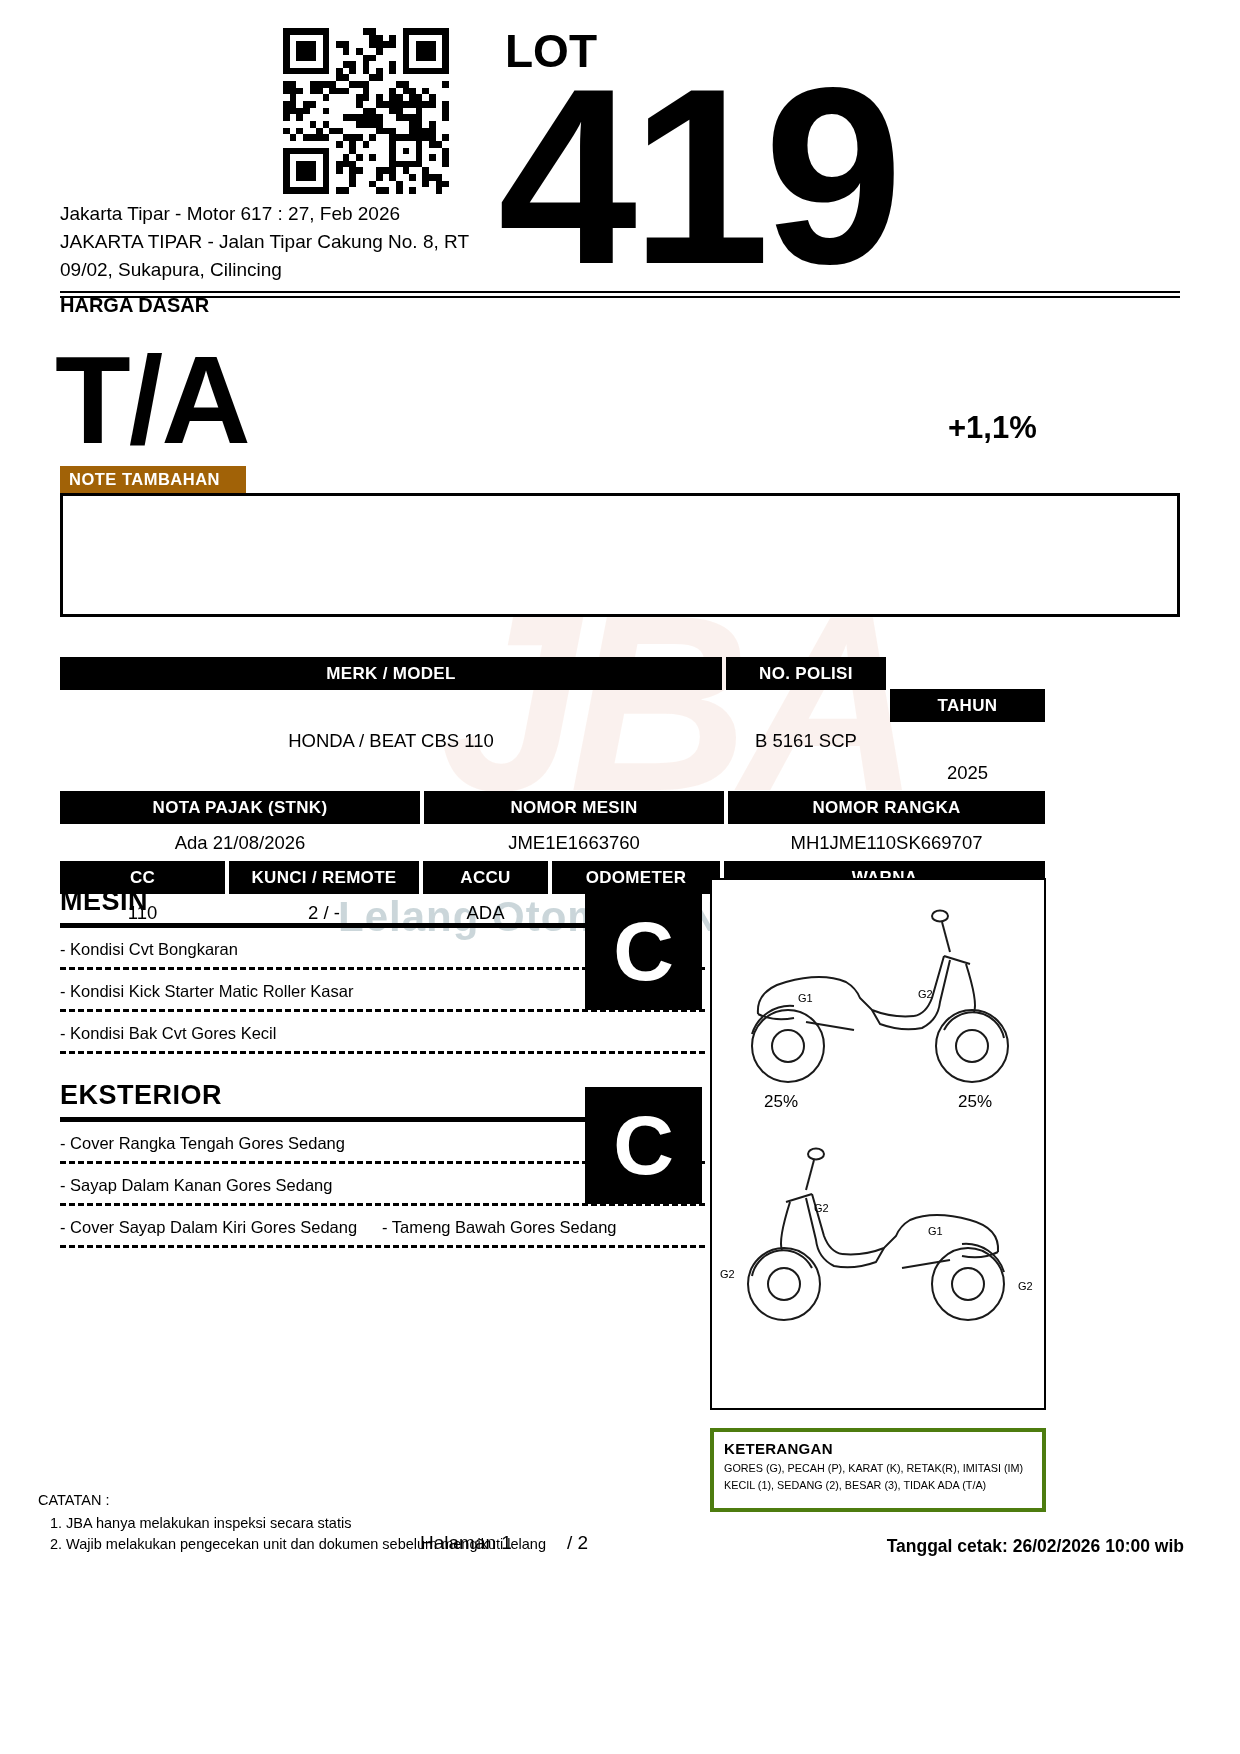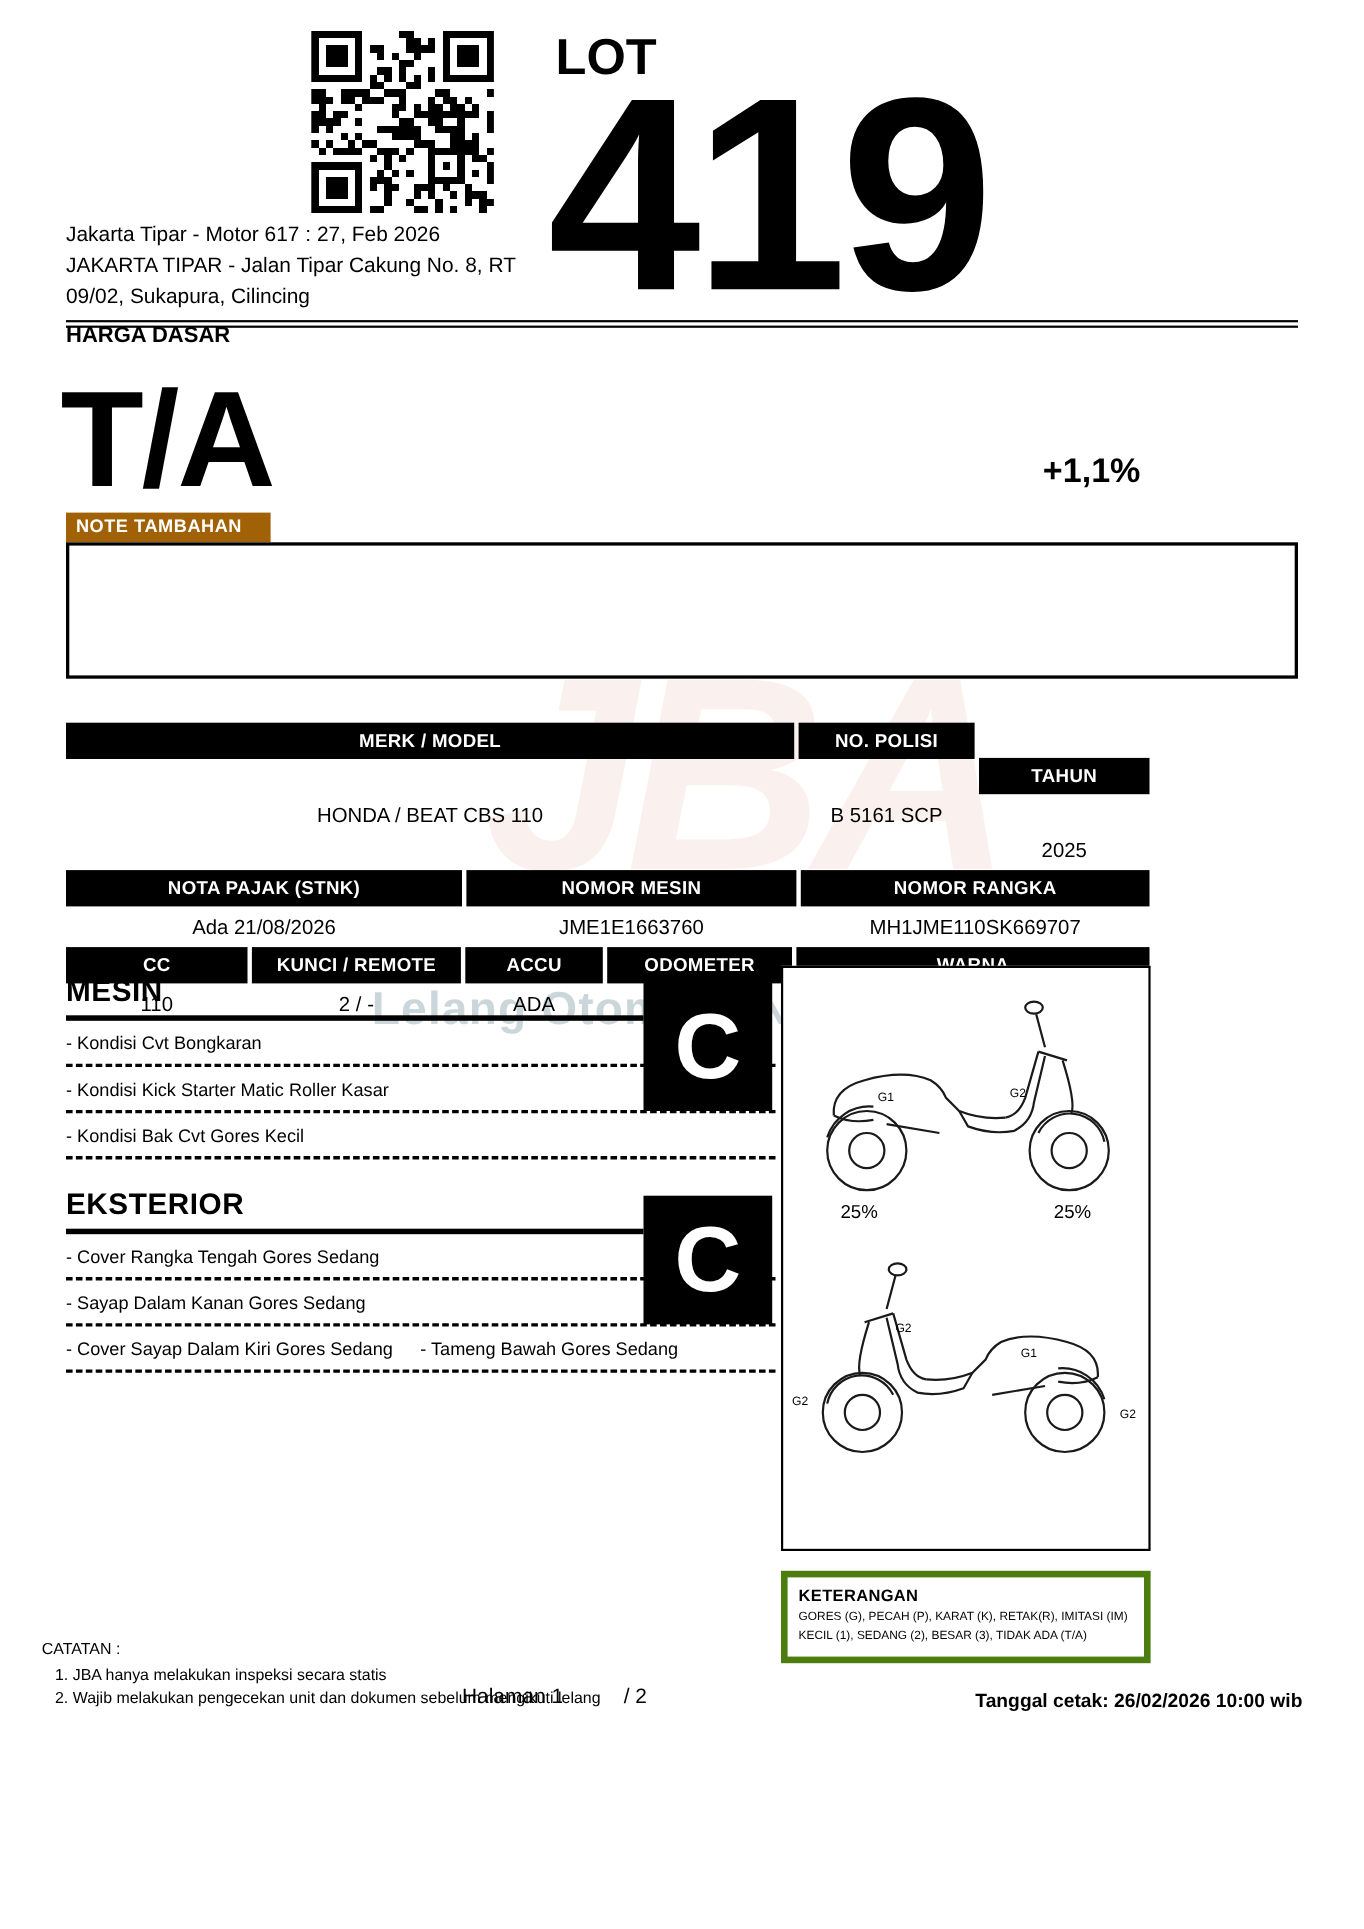--- a/index.html
+++ b/index.html
@@ -81,21 +81,21 @@
   .pct-left { left:52px; top:212px; }
   .pct-right { left:246px; top:212px; }
   .glabel { position:absolute; font-size:11px; }
   .g-top1 { left:86px; top:112px; }
   .g-top2 { left:206px; top:108px; }
   .g-bot-top { left:102px; top:322px; }
   .g-bot-mid { left:216px; top:345px; }
   .g-bot-left { left:8px; top:388px; }
   .g-bot-right { left:306px; top:400px; }
 
-  .ket-box { left:710px; top:1428px; width:336px; height:84px; border:6px solid #4d7c0f; padding:8px 10px; z-index:1; }
+  .ket-box { left:710px; top:1428px; width:336px; height:84px; border:4px solid #4d7c0f; padding:8px 10px; z-index:1; }
   .ket-title { font-size:15px; font-weight:bold; margin-bottom:3px; letter-spacing:0.3px; }
   .ket-line { font-size:10.8px; line-height:1.55; }
 
   .catatan { left:38px; top:1490px; font-size:14.5px; line-height:1.45; z-index:1; }
   .catatan .title { margin-bottom:2px; }
   .catatan .items { padding-left:12px; }
 
   .footer-page { left:420px; top:1532px; font-size:19px; z-index:1; }
   .footer-of { left:567px; top:1532px; font-size:19px; z-index:1; }
   .footer-printed { right:56px; top:1536px; font-size:17.5px; font-weight:bold; z-index:1; }

